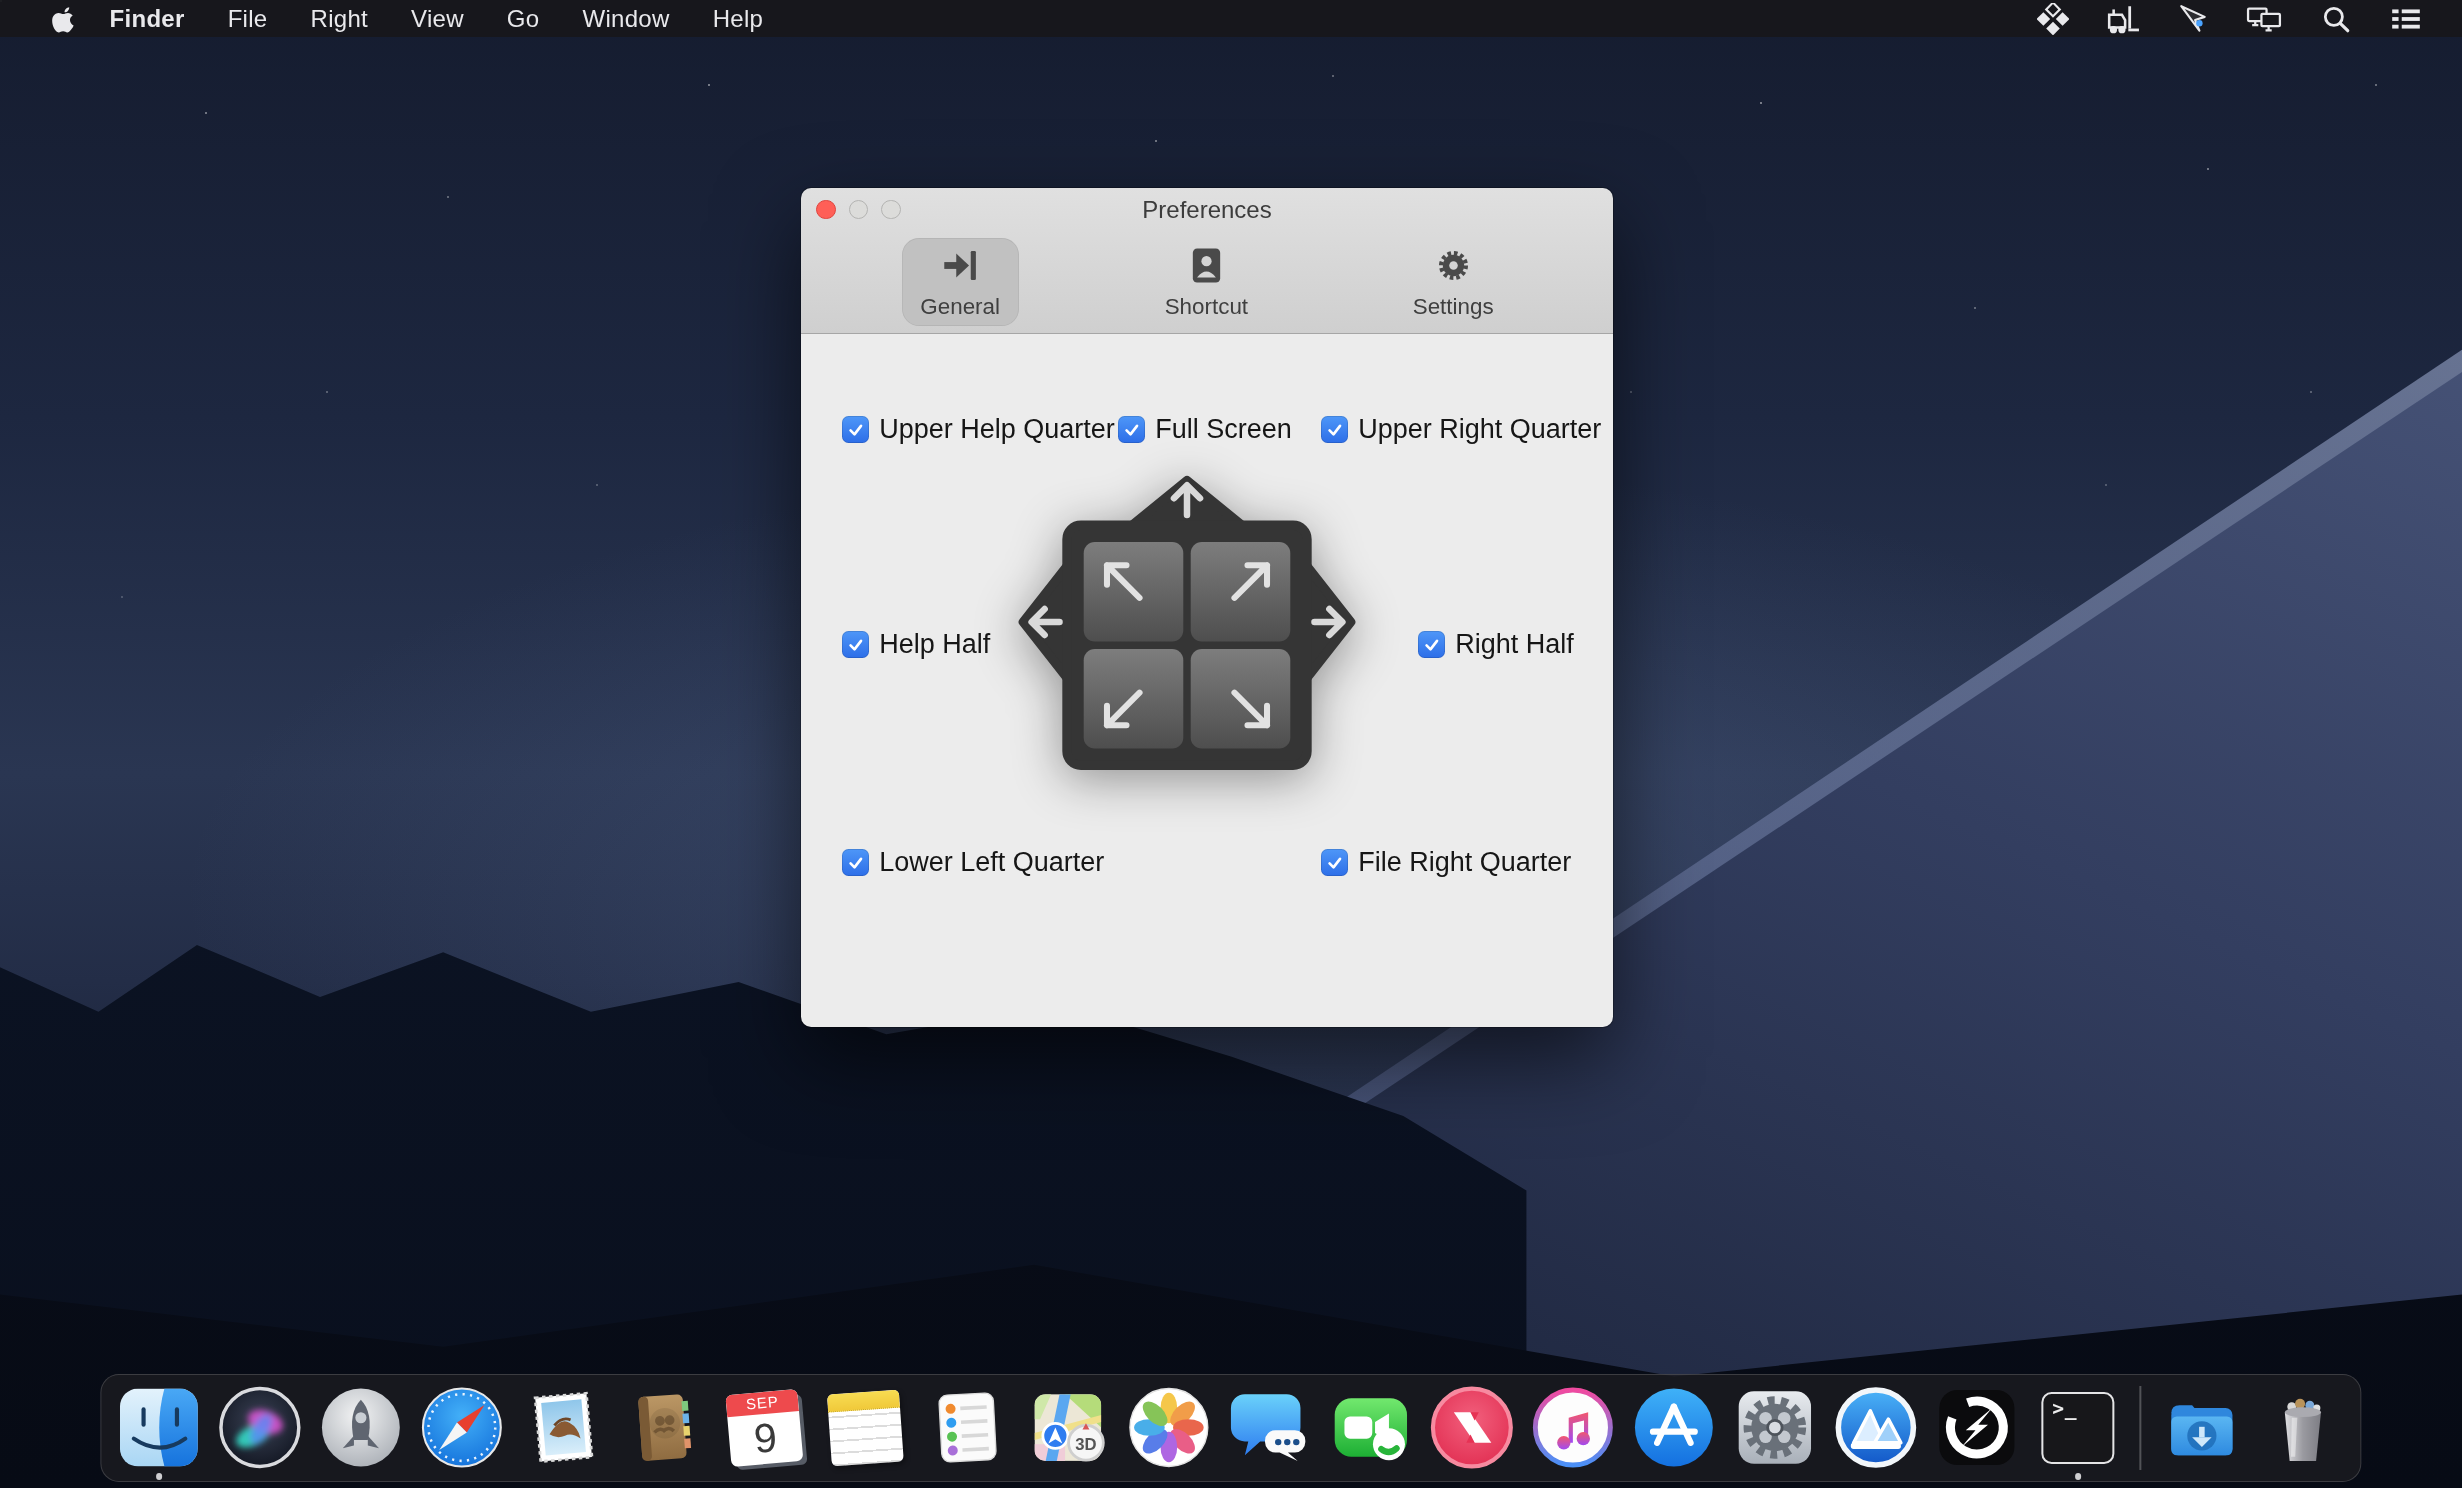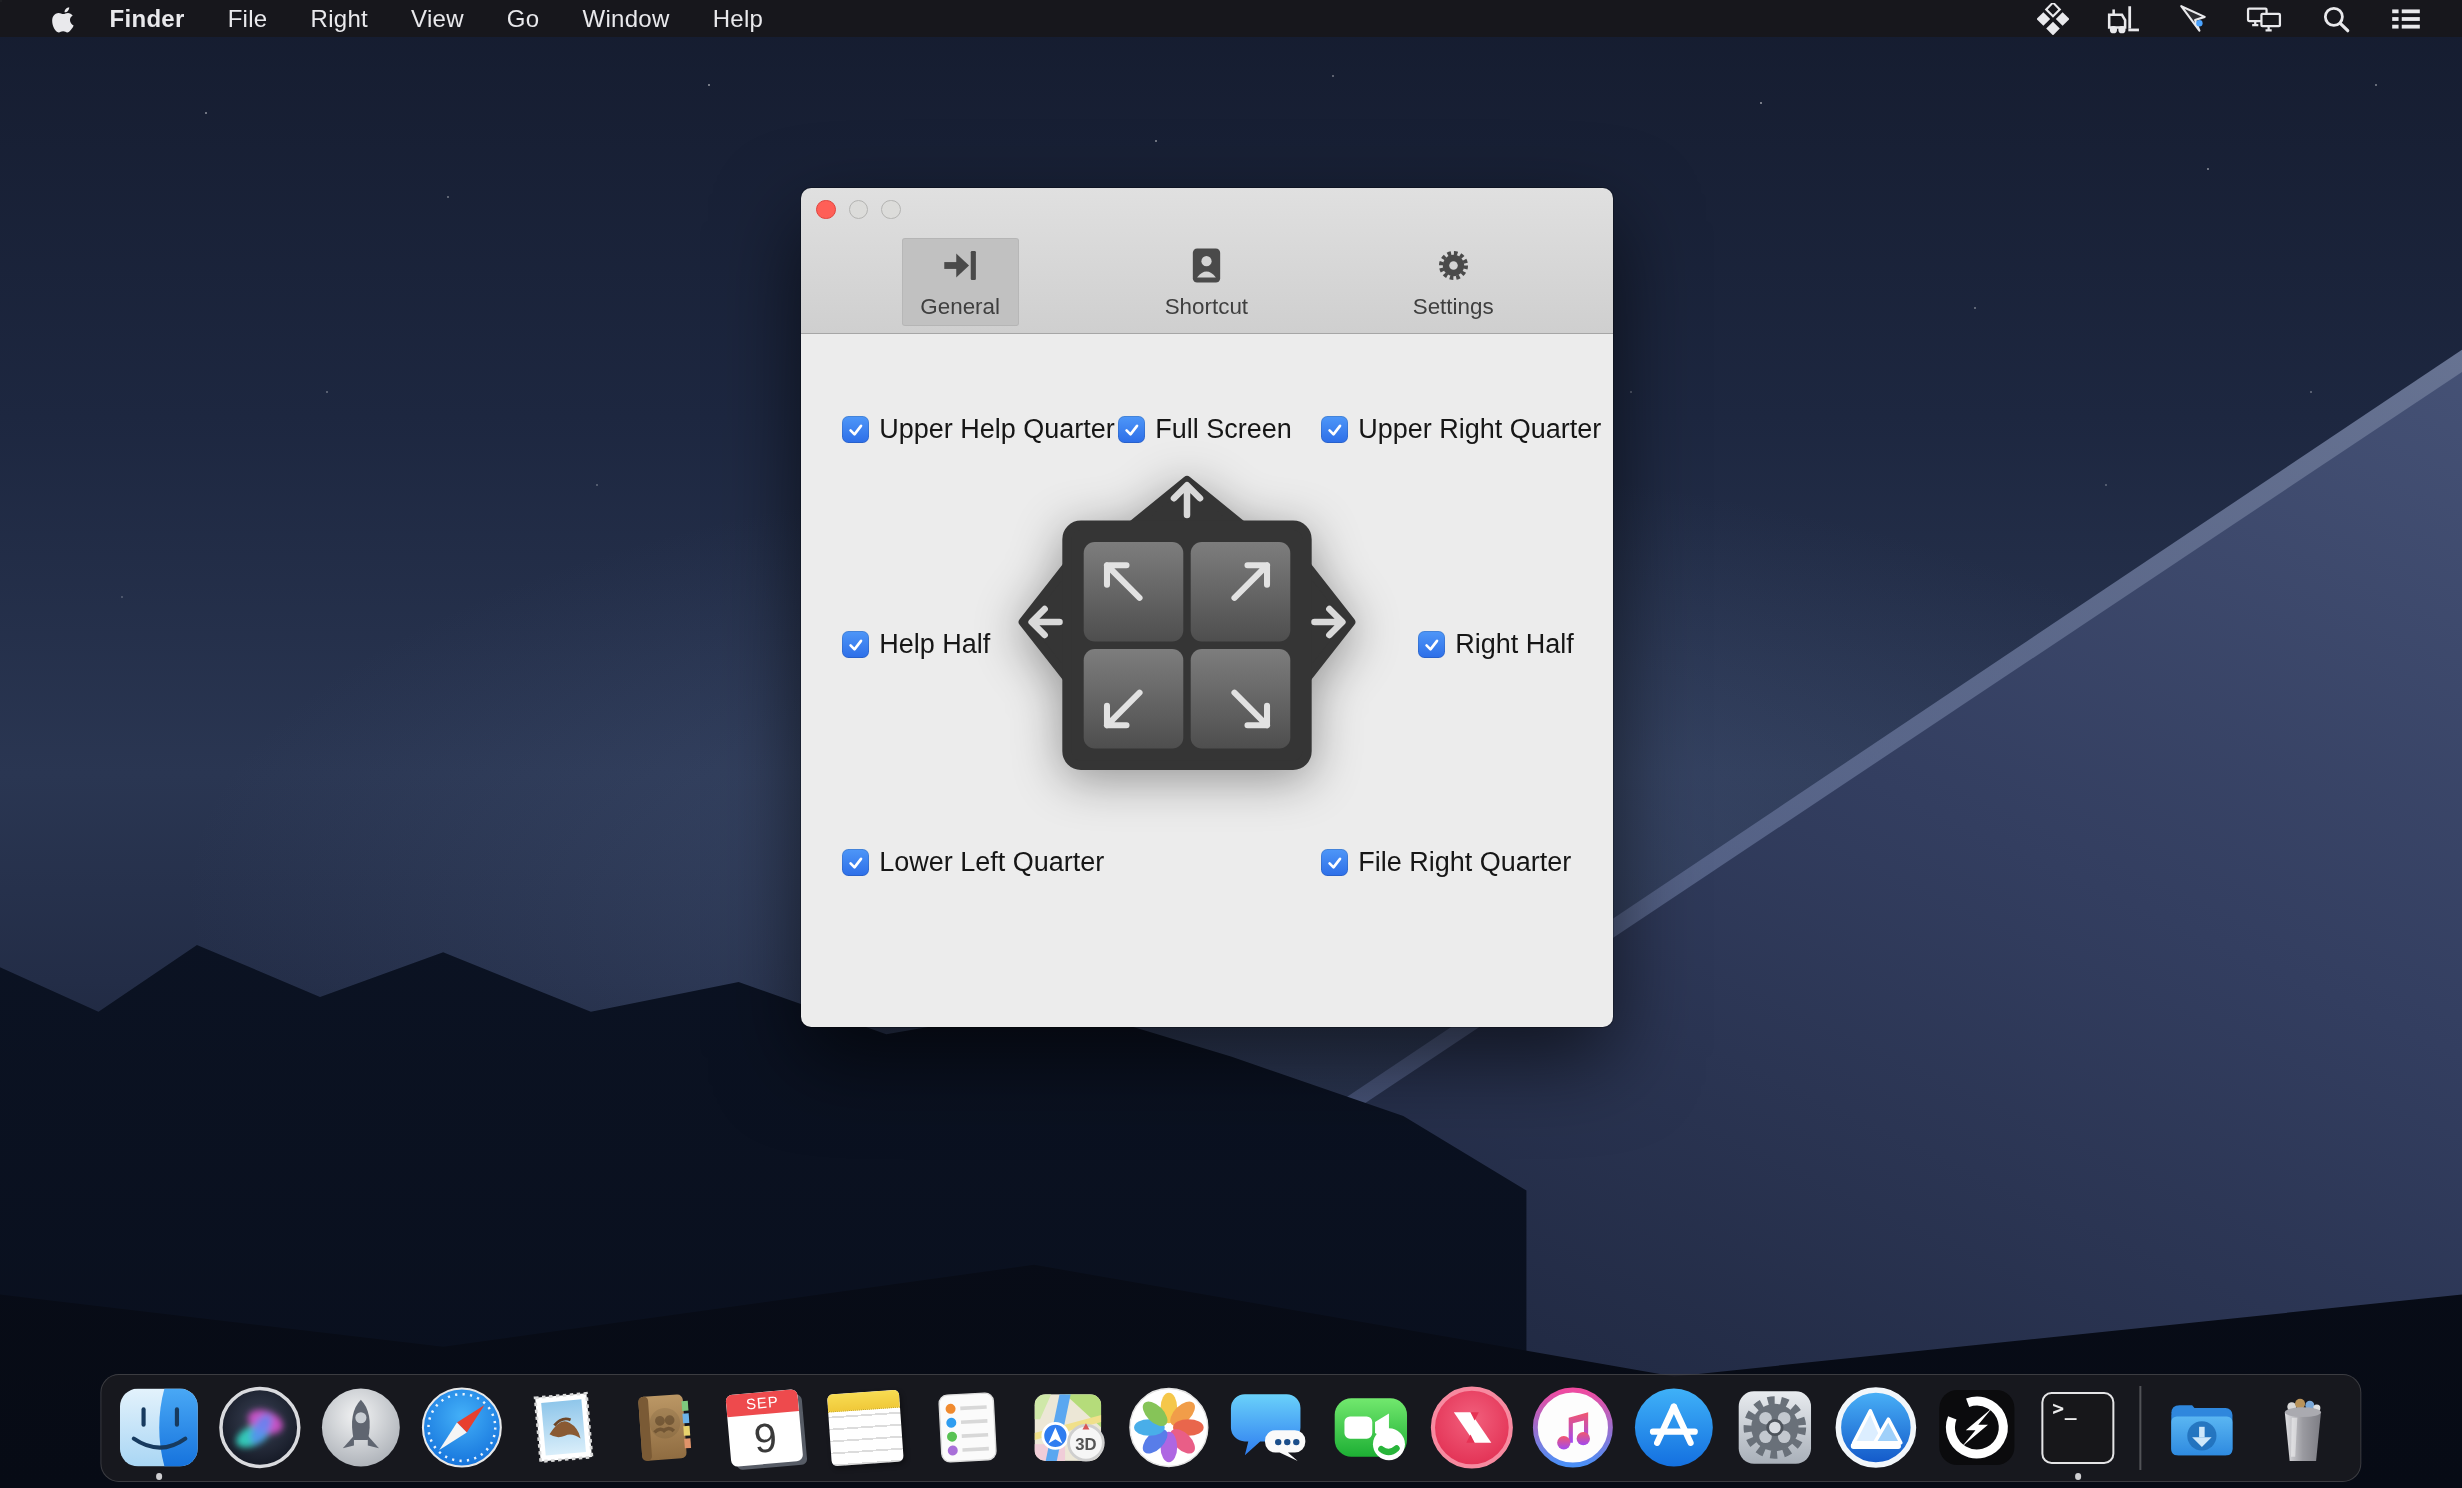--- a/index.html
+++ b/index.html
@@ -48,21 +48,21 @@
     overflow:hidden;box-shadow:0 32px 84px rgba(0,0,0,.6),0 0 0 0.9px rgba(0,0,0,.25);z-index:20;
     display:flex;flex-direction:column;}
   .chrome{background:linear-gradient(180deg,#e0e0e0,#cfcfcf);border-bottom:0.9px solid #a6a6a6;flex:none}
   .titlebar{position:relative;height:43px;display:flex;align-items:center;padding-left:15px}
   .lights{display:flex;gap:13px}
   .light{width:19.6px;height:19.6px;border-radius:50%}
   .light.close{background:#ff5f57;border:0.9px solid #e0443d}
   .light.dim{background:#dcdcda;border:0.9px solid #b4b4b2}
   .wtitle{position:absolute;left:0;right:0;text-align:center;color:#3c3c3c;font-size:24px}
   .tabs{height:102px;display:flex;justify-content:space-around;align-items:center;padding:0 37px}
-  .tab{display:flex;flex-direction:column;align-items:center;gap:8px;padding:7.5px 18.6px 5.6px;border-radius:3px;color:#3f3f3f;font-size:22.4px}
+  .tab{display:flex;flex-direction:column;align-items:center;gap:8px;padding:7.5px 18.6px 5.6px;border-radius:17px;color:#3f3f3f;font-size:22.4px}
   .tab.selected{background:#c1c1c1;box-shadow:inset 0 0 0 0.9px rgba(0,0,0,.06)}
   .tab-icon svg{display:block}
 
   .content{position:relative;flex:1;background:#ececec}
   .cb{position:absolute;display:flex;align-items:center;gap:10.2px;cursor:default}
   .cb .box{width:27px;height:27px;border-radius:6.5px;flex:none;
     background:linear-gradient(180deg,#4e97f8,#2d6ee8);box-shadow:inset 0 0 0 0.9px rgba(0,0,0,.12);
     display:flex;align-items:center;justify-content:center}
   .cb .box svg{width:19.6px;height:19.6px}
   .cb-label{font-size:27px;color:#161616;white-space:nowrap}
@@ -166,20 +166,21 @@
 </div>
 
 <div class="window">
   <div class="chrome">
     <div class="titlebar">
       <div class="lights">
         <span class="light close"></span>
         <span class="light dim"></span>
         <span class="light dim"></span>
       </div>
+      <div class="wtitle">Preferences</div>
     </div>
     <div class="tabs">
       <div class="tab selected">
         <span class="tab-icon">
           <svg width="43" height="41" viewBox="0 0 48 48">
             <g fill="#4a4a4a">
                 <rect x="36" y="7" width="6" height="34" rx="1.5"></rect>
             <rect x="5" y="20" width="16" height="8"></rect>
             <polygon points="19,10 19,38 34,24"></polygon>
               </g>

